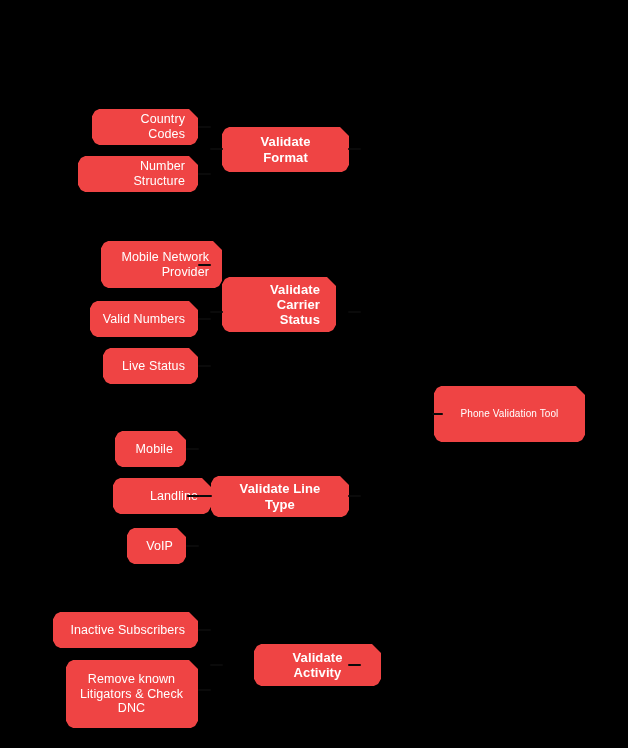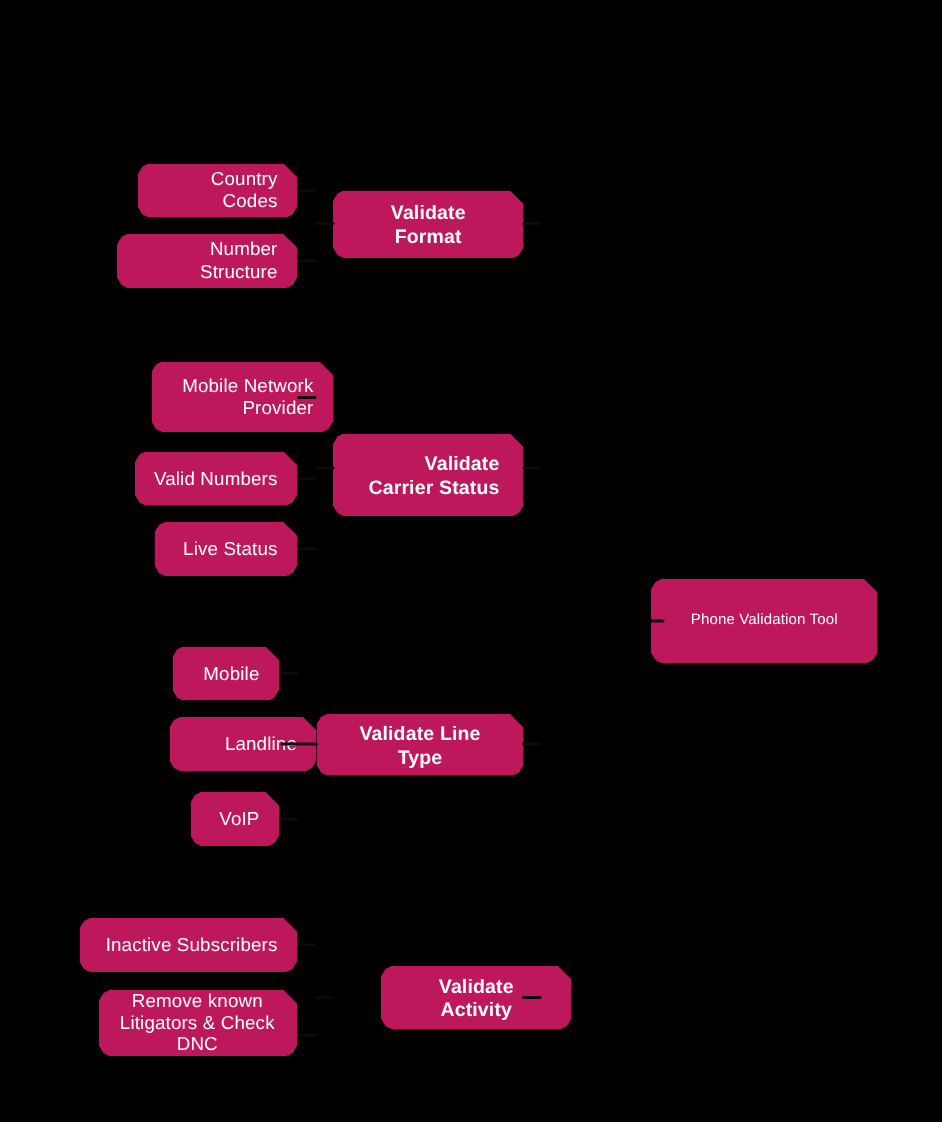--- a/index.html
+++ b/index.html
@@ -11,21 +11,21 @@
     position: relative;
     width: 628px;
     height: 748px;
     background: #000000;
     overflow: hidden;
     font-family: "Liberation Sans", sans-serif;
   }
   .node {
     position: absolute;
     box-sizing: border-box;
-    background: #be185d;
+    background: #ef4444;
     color: #FFFFFF;
     border-radius: 7px;
     display: flex;
     align-items: center;
     line-height: 1.18;
     letter-spacing: 0.1px;
     -webkit-font-smoothing: antialiased;
   }
   
   .node.chamfer {
@@ -91,21 +91,21 @@
   <div class="node leaf chamfer" style="left:90px; top:301px; width:108px; height:36px;">
     <span class="label">Valid Numbers</span>
   </div>
   <div class="stub" style="left:198px; top:318px; width:13px;"></div>
 
   <div class="node leaf chamfer" style="left:103px; top:348px; width:95px; height:36px;">
     <span class="label">Live Status</span>
   </div>
   <div class="stub" style="left:198px; top:365px; width:13px;"></div>
 
-  <div class="node branch right chamfer" style="left:222px; top:289px; width:127px; height:55px;">
+  <div class="node branch right chamfer" style="left:222px; top:277px; width:114px; height:55px;">
     <span class="label">Validate Carrier Status</span>
   </div>
   <div class="stub" style="left:210px; top:311px; width:13px;"></div>
   <div class="stub" style="left:348px; top:311px; width:13px;"></div>
 
   <div class="node leaf chamfer" style="left:115px; top:431px; width:71px; height:36px;">
     <span class="label">Mobile</span>
   </div>
   <div class="stub" style="left:186px; top:448px; width:13px;"></div>
 
@@ -123,21 +123,21 @@
     <span class="label">Validate Line Type</span>
   </div>
   <div class="stub" style="left:199px; top:495px; width:13px;"></div>
   <div class="stub" style="left:348px; top:495px; width:13px;"></div>
 
   <div class="node leaf chamfer" style="left:53px; top:612px; width:145px; height:36px;">
     <span class="label">Inactive Subscribers</span>
   </div>
   <div class="stub" style="left:198px; top:629px; width:13px;"></div>
 
-  <div class="node leaf center chamfer" style="left:66px; top:660px; width:132px; height:44px;">
+  <div class="node leaf center chamfer" style="left:66px; top:660px; width:132px; height:68px;">
     <span class="label">Remove known Litigators &amp; Check DNC</span>
   </div>
   <div class="stub" style="left:198px; top:689px; width:13px;"></div>
 
   <div class="node branch chamfer" style="left:222px; top:644px; width:127px; height:42px;margin-left:32px;">
     <span class="label">Validate Activity</span>
   </div>
   <div class="stub" style="left:210px; top:664px; width:13px;"></div>
   <div class="stub" style="left:348px; top:664px; width:13px;"></div>
 

